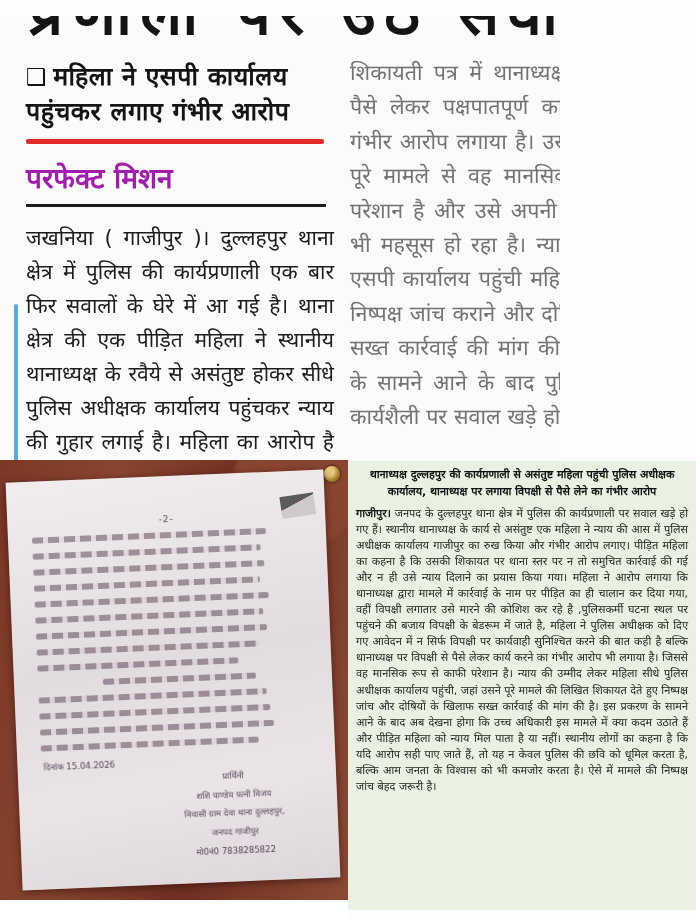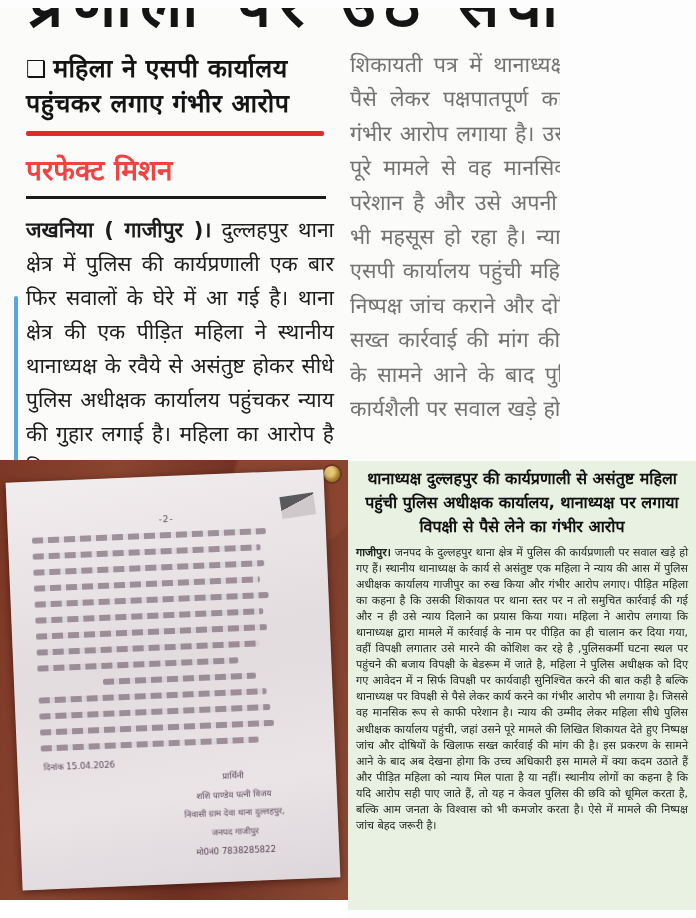--- a/index.html
+++ b/index.html
@@ -4,37 +4,37 @@
 <style>
   html,body{margin:0;padding:0;}
   body{
     width:696px;height:918px;overflow:hidden;
     font-family:"DejaVu Sans","Liberation Sans",sans-serif;
     background:#ffffff;color:#111;
   }
   .page{position:relative;width:696px;height:918px;background:#fdfdfd;}
 
   
-  .top-section{position:absolute;left:0;top:8px;width:560px;height:456px;background:#fbfbfa;overflow:hidden;}
+  .top-section{position:absolute;left:0;top:16px;width:560px;height:456px;background:#fbfbfa;overflow:hidden;}
   .cropped-headline{position:absolute;left:28px;top:0;width:660px;height:37px;overflow:hidden;}
   .cropped-headline span{
     display:block;font-size:62px;font-weight:800;line-height:1;
     letter-spacing:8px;margin-top:-34px;color:#141414;white-space:nowrap;
   }
   .col-left{position:absolute;left:26px;top:44px;width:308px;}
   .col-right{position:absolute;left:350px;top:40px;width:336px;}
 
   .subhead{font-size:25px;font-weight:800;line-height:1.38;color:#141414;letter-spacing:0.5px;}
   .subhead .bullet{font-size:23px;margin-right:6px;}
   .red-rule{height:5px;background:#e02b2b;border-radius:2px;margin:10px 0 14px 0;width:298px;}
-  .kicker{font-size:28px;font-weight:800;color:#ef4444;padding-bottom:8px;}
+  .kicker{font-size:28px;font-weight:800;color:#a21caf;padding-bottom:8px;}
   .kicker-rule{height:3px;background:#1a1a1a;width:300px;margin-bottom:14px;}
 
   .body-left{font-size:21px;line-height:1.62;text-align:justify;color:#1c1c1c;}
-  .body-left .dateline{font-weight:700;}
+  .body-left .dateline{font-weight:400;}
   .body-right{font-size:21.5px;line-height:1.6;text-align:justify;color:#737373;}
 
   .blue-bar{position:absolute;left:14px;top:288px;width:4px;height:170px;background:#57a8dd;border-radius:2px;}
 
   
   .photo{position:absolute;left:0;top:460px;width:348px;height:440px;
     background:
       radial-gradient(circle at 85% 6%, #8a4530 0 12%, transparent 13%),
       linear-gradient(100deg,#7c3726 0%, #8a4530 28%, #6f2f22 60%, #8c4a34 100%);
     overflow:hidden;}
@@ -69,21 +69,21 @@
   .tline:nth-of-type(13){width:86%;}
   .tline:nth-of-type(14){width:80%;}
   .letter-date{font-size:8.5px;color:#574355;margin:4px 0 2px 26px;filter:blur(.35px);}
   .sigblock{width:210px;margin-left:110px;text-align:center;color:#574355;filter:blur(.35px);}
   .sigblock div{font-size:8.5px;line-height:2.2;}
 
   
   .clipping{position:absolute;left:348px;top:461px;width:348px;height:449px;
     background:#e9f1e2;overflow:hidden;padding:0;}
   .clip-inner{padding:6px 8px 0 8px;}
-  .clip-headline{font-size:16px;font-weight:800;line-height:1.5;text-align:center;color:#101010;}
+  .clip-headline{font-size:11px;font-weight:800;line-height:1.5;text-align:center;color:#101010;}
   .clip-body{margin-top:6px;font-size:11px;line-height:1.46;text-align:justify;color:#17201a;}
   .clip-body .dateline{font-weight:800;}
 
   .bottom-white{position:absolute;left:0;top:900px;width:348px;height:18px;background:#ffffff;}
 </style>
 </head>
 <body>
 
 <div class="page">
 

